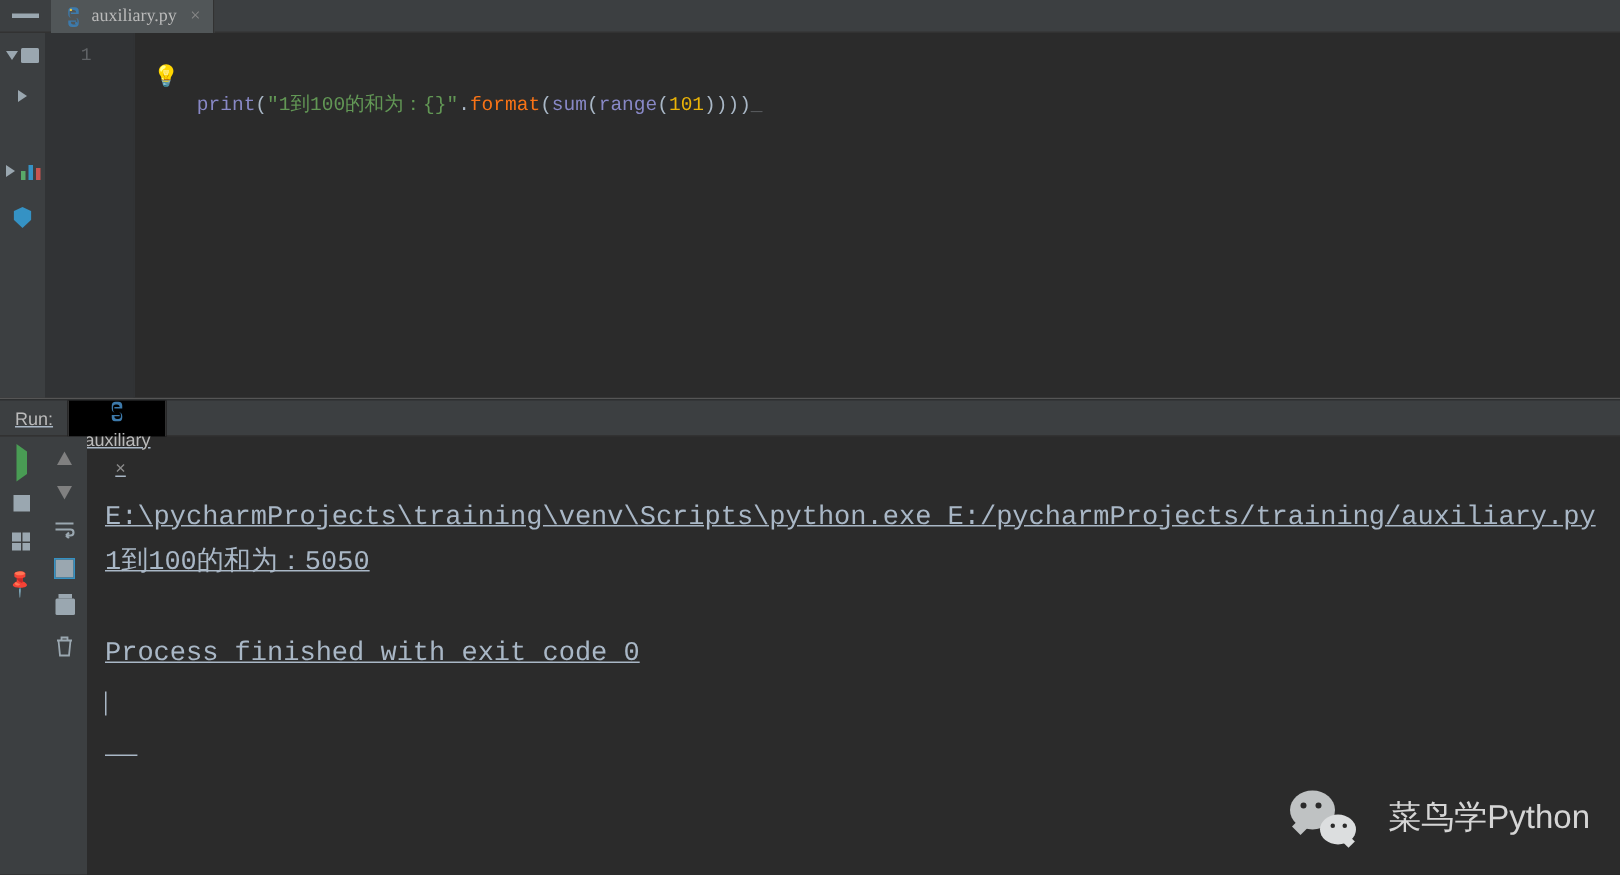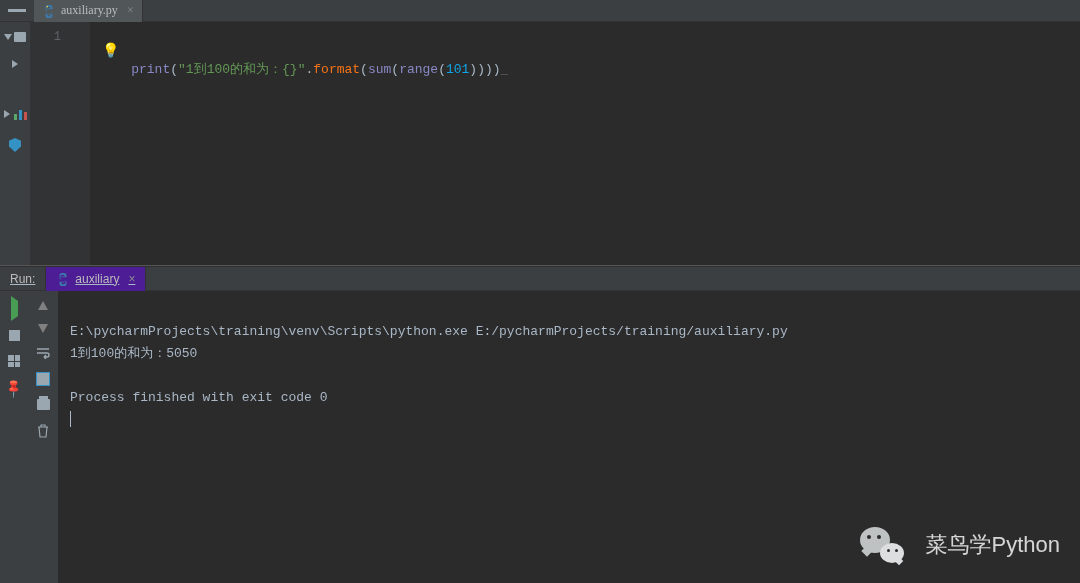--- a/index.html
+++ b/index.html
@@ -131,21 +131,21 @@
     top: 20px;
     font-size: 14px;
   }
 
   
   .kw-builtin { color: #8888c6; margin-top: 24px; }
   .paren { color: #a9b7c6; }
   .str { color: #629755; }
   .dot { color: #a9b7c6; }
   .call { color: #f97316; }
-  .num { color: #0ea5e9; text-align: right; }
+  .num { color: #eab308; text-align: right; }
   .eol-mark { color: #606366; font-style: normal; }
 
   
   .h-split {
     height: 1px;
     background: #555555;
   }
 
   
   .run-header {
@@ -161,25 +161,26 @@
   }
   .run-label {
     color: #bbbbbb;
     padding: 0 10px;
   }
   .run-tab {
     display: flex;
     align-items: center;
     height: 24px;
     padding: 0 10px;
-    background: #4c1d95;
+    background: #000000;
     gap: 5px;
     color: #bbbbbb;
     border-left: 1px solid #323232;
     border-right: 1px solid #323232;
+    flex-direction: column;
   }
 
   
   .run-body {
     display: flex;
     height: 293px;
     background: #2b2b2b;
   }
   .run-toolbar {
     width: 28px;
@@ -223,22 +224,23 @@
   .grid-icon.active { outline: 1px solid #3592c4; }
   .print-icon { width: 13px; height: 11px; background: #9aa7b0; border-radius: 1px; position: relative; }
   .print-icon::before { content:""; position:absolute; top:-3px; left:2px; width:9px; height:3px; background:#9aa7b0; }
   .trash-icon svg { display:block; }
 
   .console {
     flex: 1;
     padding: 8px 12px;
     color: #a9b7c6;
     white-space: pre-wrap;
-    font-size: 13px;
+    font-size: 18px;
     line-height: 1.7;
+    text-decoration: underline;
   }
   .cursor-line {
     display: inline-block;
     width: 1px;
     height: 16px;
     background: #a9b7c6;
     vertical-align: text-bottom;
   }
 
   

